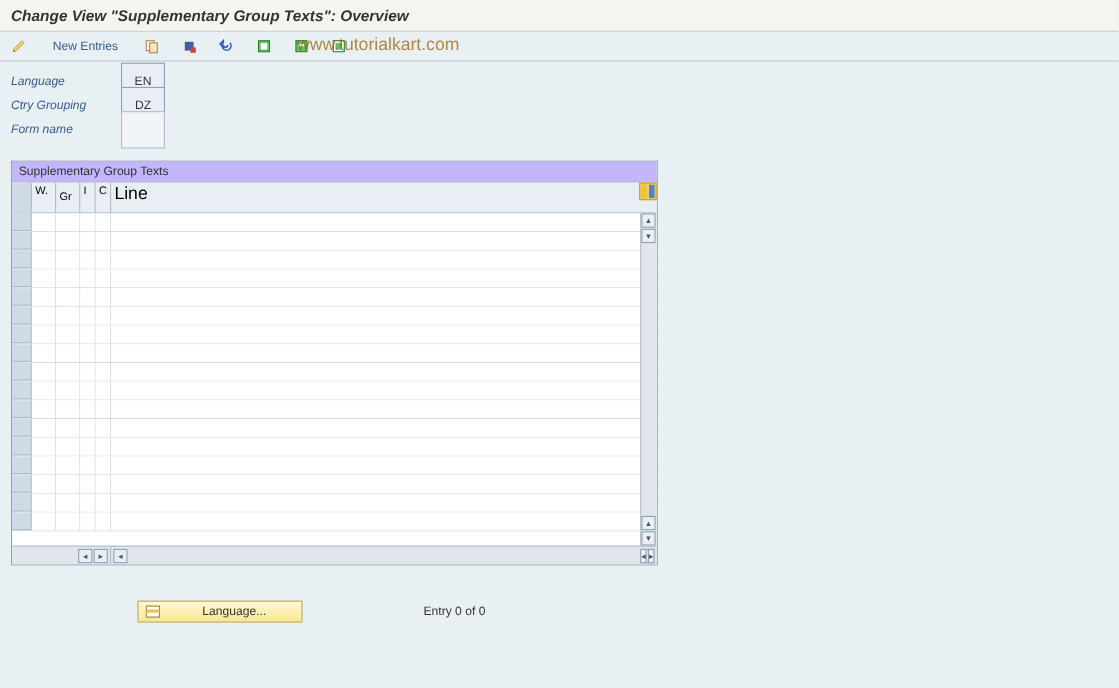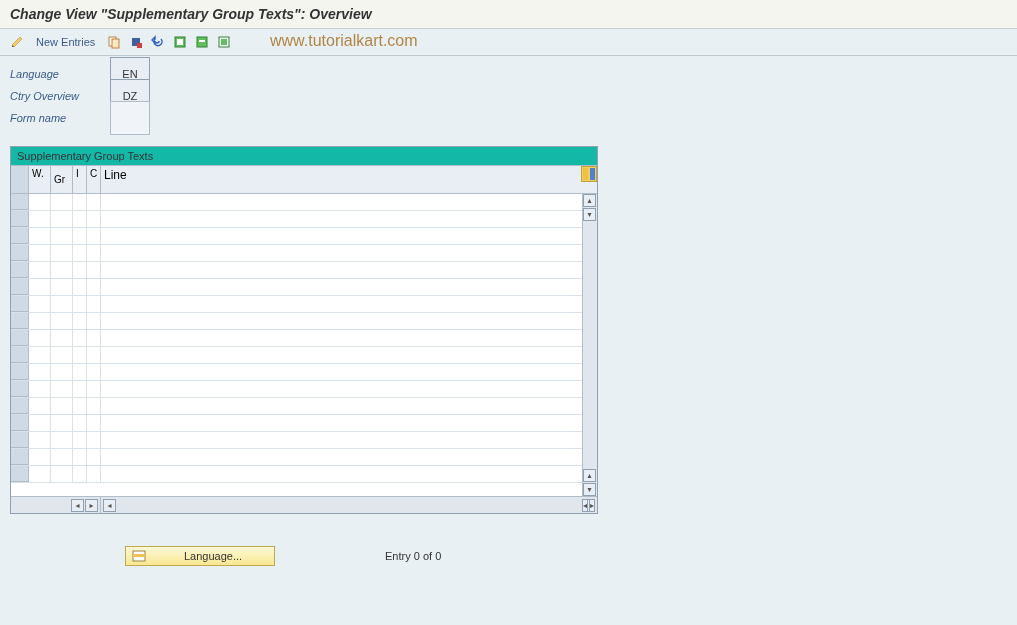--- a/index.html
+++ b/index.html
@@ -20,21 +20,21 @@
       font-weight: bold;
       font-size: 14px;
       color: #333;
     }
     .toolbar {
       background: #e8f0f4;
       padding: 4px 8px;
       border-bottom: 1px solid #c0c8d0;
       display: flex;
       align-items: center;
-      gap: 4px;
+      gap: 16px;
       position: relative;
     }
     .toolbar-icon {
       width: 18px;
       height: 18px;
       display: inline-flex;
       align-items: center;
       justify-content: center;
       cursor: pointer;
       border: 1px solid transparent;
@@ -85,38 +85,38 @@
       border: 1px solid #b0bcc8;
     }
     .table-container {
       margin: 8px 10px;
       border: 1px solid #90a0b0;
       background: #fff;
       width: 588px;
       position: relative;
     }
     .table-title {
-      background: #14b8a6;
+      background: #c4b5fd;
       padding: 3px 6px;
       color: #333;
       font-size: 11px;
       border-bottom: 1px solid #b0bcc8;
     }
     .table-header {
       display: flex;
       background: #e8eef4;
       border-bottom: 1px solid #b0bcc8;
       position: relative;
     }
     .col-sel { width: 18px; border-right: 1px solid #b0bcc8; background: #d0dae4; }
     .col-w { width: 22px; border-right: 1px solid #b0bcc8; padding: 2px 3px; font-size: 10px; }
     .col-gr { width: 22px; border-right: 1px solid #b0bcc8; padding: 8px 3px; font-size: 10px; }
     .col-i { width: 14px; border-right: 1px solid #b0bcc8; padding: 2px 3px; font-size: 10px; }
     .col-c { width: 14px; border-right: 1px solid #b0bcc8; padding: 2px 3px; font-size: 10px; }
-    .col-line { flex: 1; padding: 2px 3px; font-size: 12px; }
+    .col-line { flex: 1; padding: 2px 3px; font-size: 16px; }
     .config-icon {
       position: absolute;
       right: 0;
       top: 0;
       width: 16px;
       height: 16px;
       background: #f0d060;
       border: 1px solid #c0a040;
       cursor: pointer;
     }
@@ -286,21 +286,21 @@
   </span>
   <span class="watermark">www.tutorialkart.com</span>
 </div>
 
 <div class="form-area">
   <div class="form-row">
     <span class="form-label">Language</span>
     <input class="form-input" readonly="" value="EN" style="">
   </div>
   <div class="form-row">
-    <span class="form-label">Ctry Overview</span>
+    <span class="form-label">Ctry Grouping</span>
     <input class="form-input" readonly="" value="DZ" style="">
   </div>
   <div class="form-row">
     <span class="form-label">Form name</span>
     <input class="form-input empty" value="" style="">
   </div>
 </div>
 
 <div class="table-container">
   <div class="table-title">Supplementary Group Texts</div>

